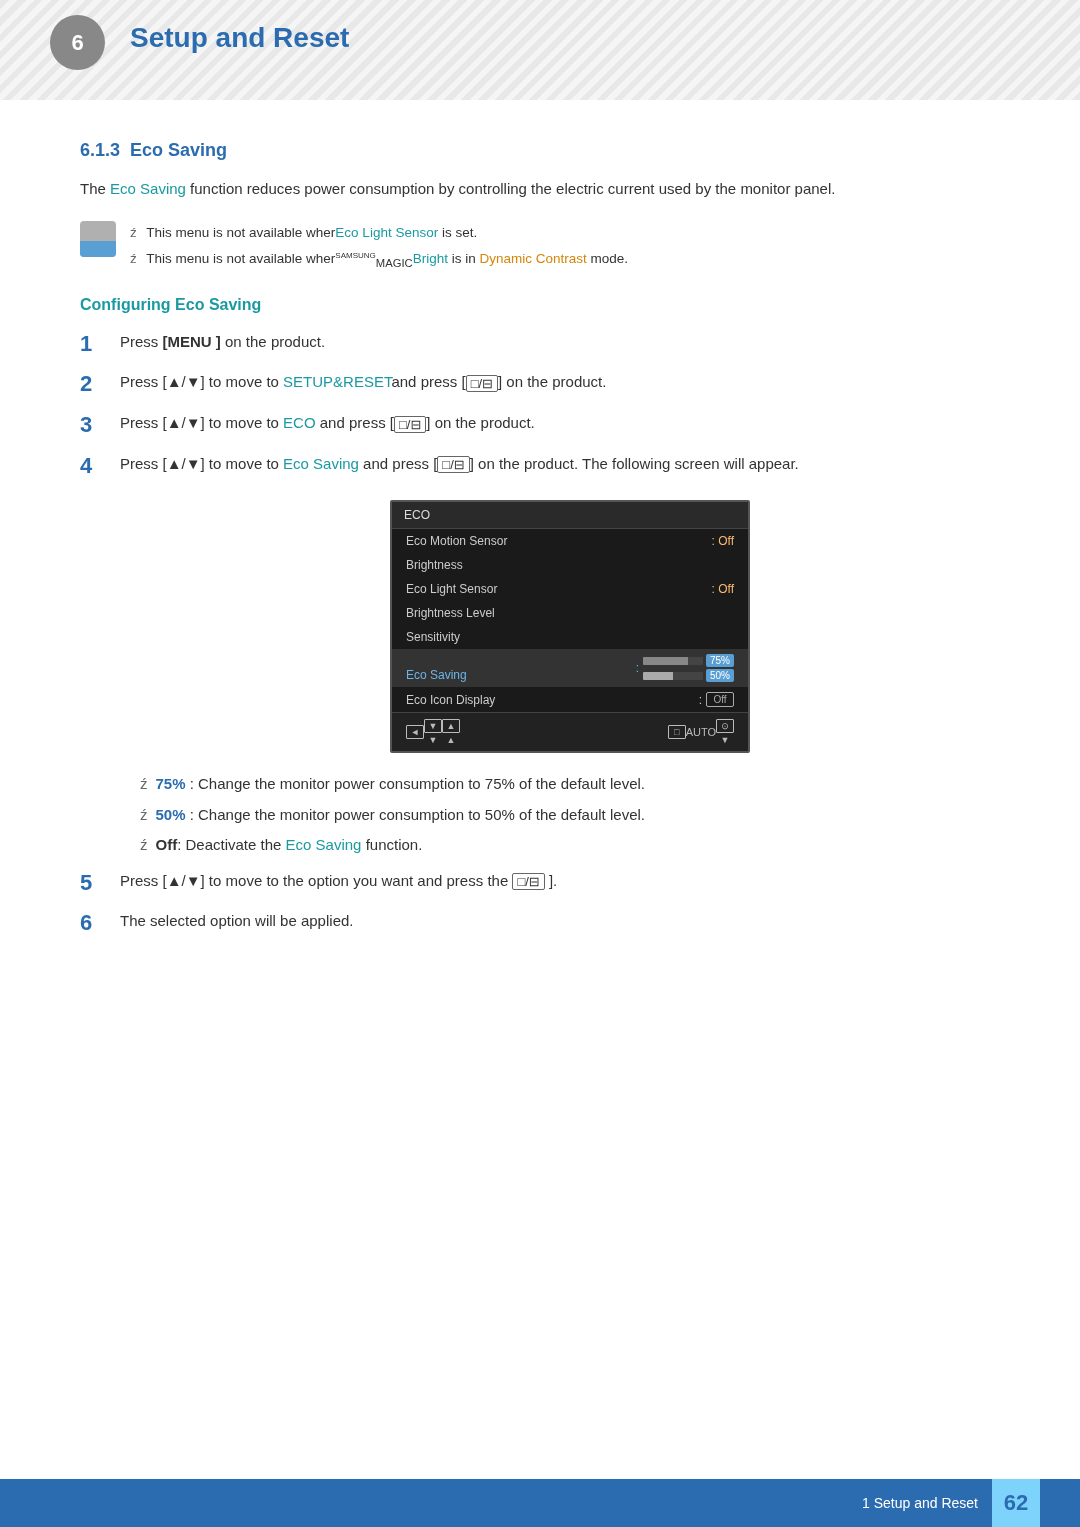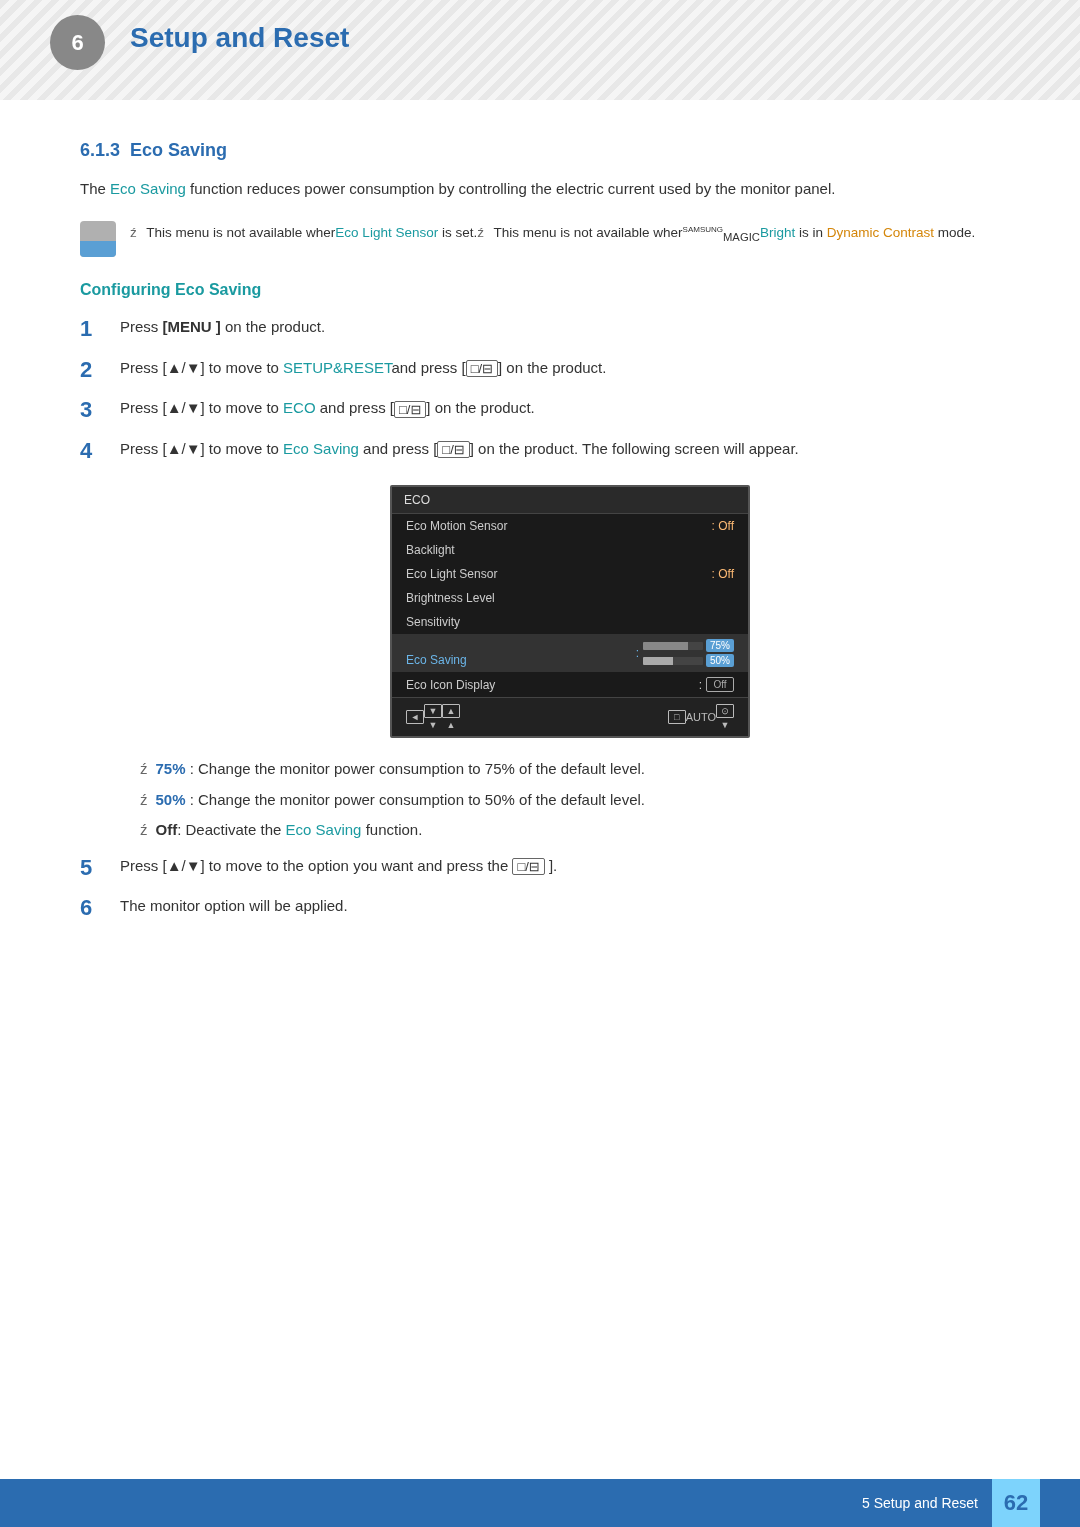--- a/index.html
+++ b/index.html
@@ -102,21 +102,22 @@
       position: absolute;
       bottom: 0;
       left: 0;
       width: 100%;
       height: 45%;
       background: #5a9fd4;
     }
 
     .note-lines {
       display: flex;
-      flex-direction: row;
+      flex-direction: column;
+      gap: 6px;
       padding-top: 2px;
     }
 
     .note-line {
       font-size: 13.5px;
       color: #333;
       line-height: 1.5;
     }
 
     .note-bullet {
@@ -442,21 +443,21 @@
 
       <div class="eco-screen-header">
         <span>ECO</span>
       </div>
 
       <div class="eco-menu-item">
         <span>Eco Motion Sensor</span>
         <span class="eco-menu-right">: Off</span>
       </div>
       <div class="eco-menu-item">
-        <span>Backlight</span>
+        <span>Brightness</span>
         <span></span>
       </div>
       <div class="eco-menu-item">
         <span>Eco Light Sensor</span>
         <span class="eco-menu-right">: Off</span>
       </div>
       <div class="eco-menu-item">
         <span>Brightness Level</span>
         <span></span>
       </div>
@@ -540,22 +541,22 @@
   <div class="step-item">
     <span class="step-number">5</span>
     <span class="step-text">
       Press [▲/▼] to move to the option you want and press the <span class="menu-symbol">□/⊟</span> ].
     </span>
   </div>
 
   <div class="step-item">
     <span class="step-number">6</span>
     <span class="step-text">
-      The monitor option will be applied.
+      The selected option will be applied.
     </span>
   </div>
 
 </div>
 
 <div class="page-footer">
-  <span class="footer-text">5 Setup and Reset</span>
+  <span class="footer-text">1 Setup and Reset</span>
   <div class="footer-page-num">62</div>
 </div>
 
 </body></html>

